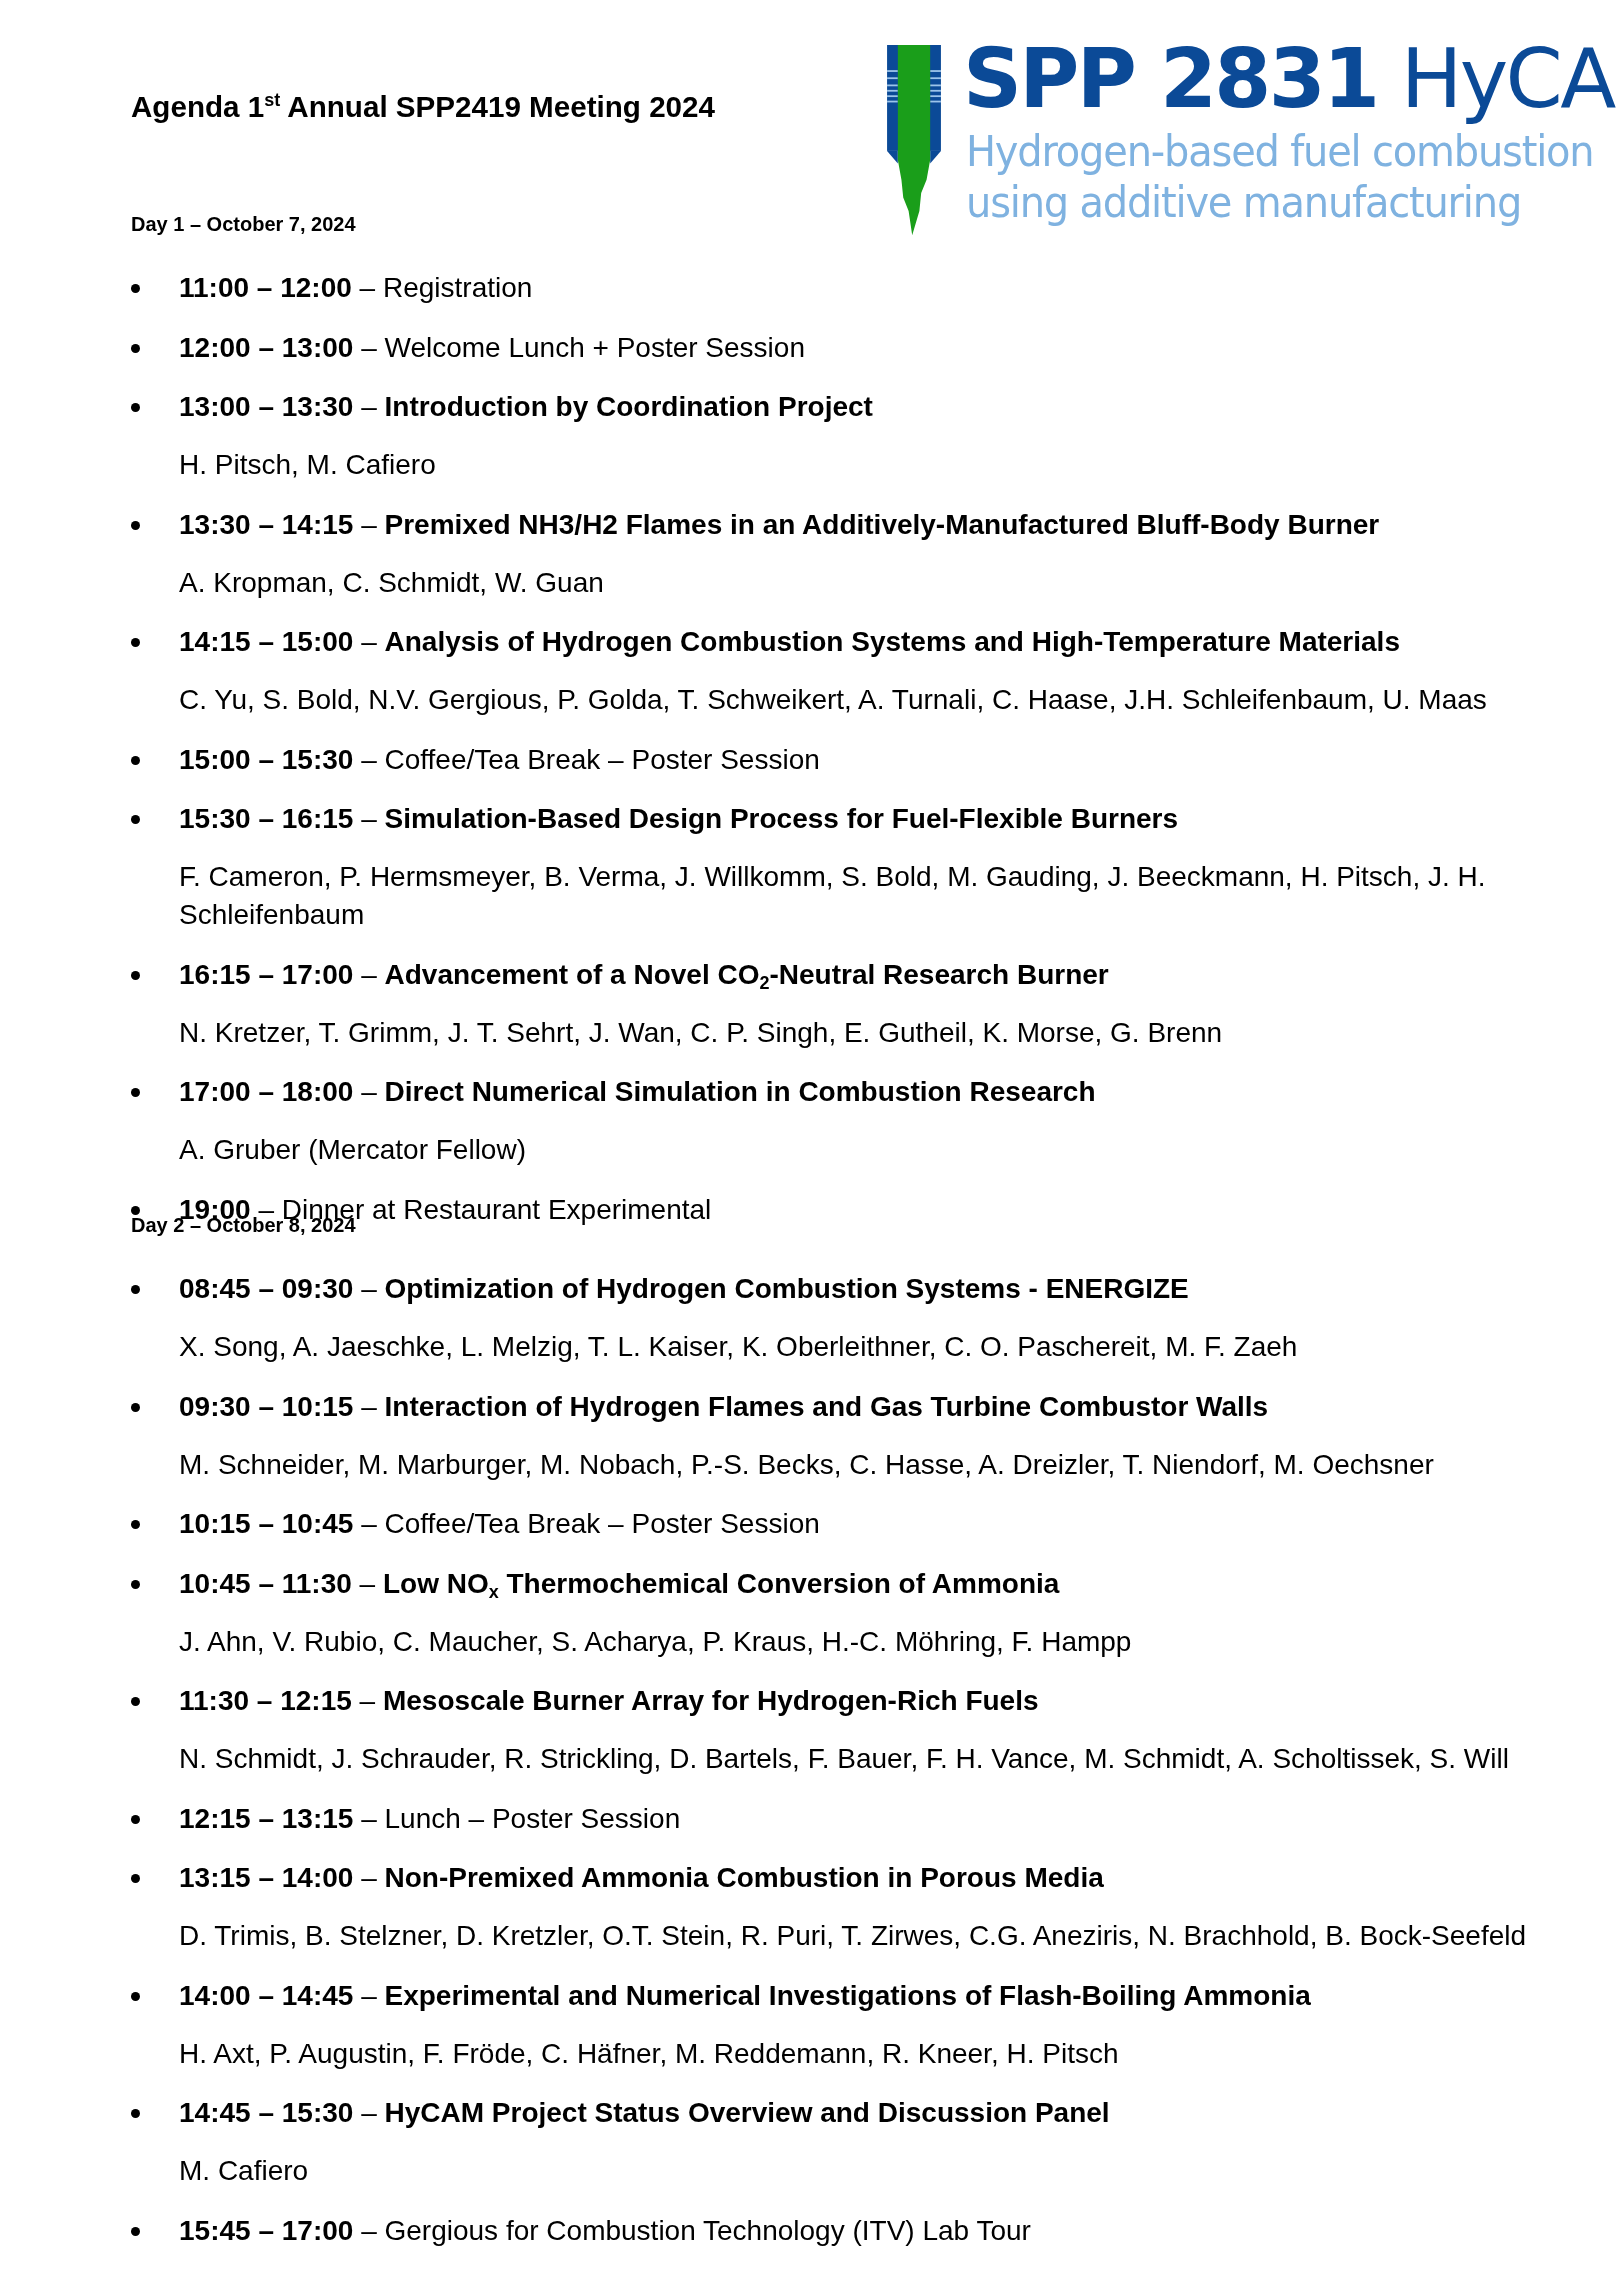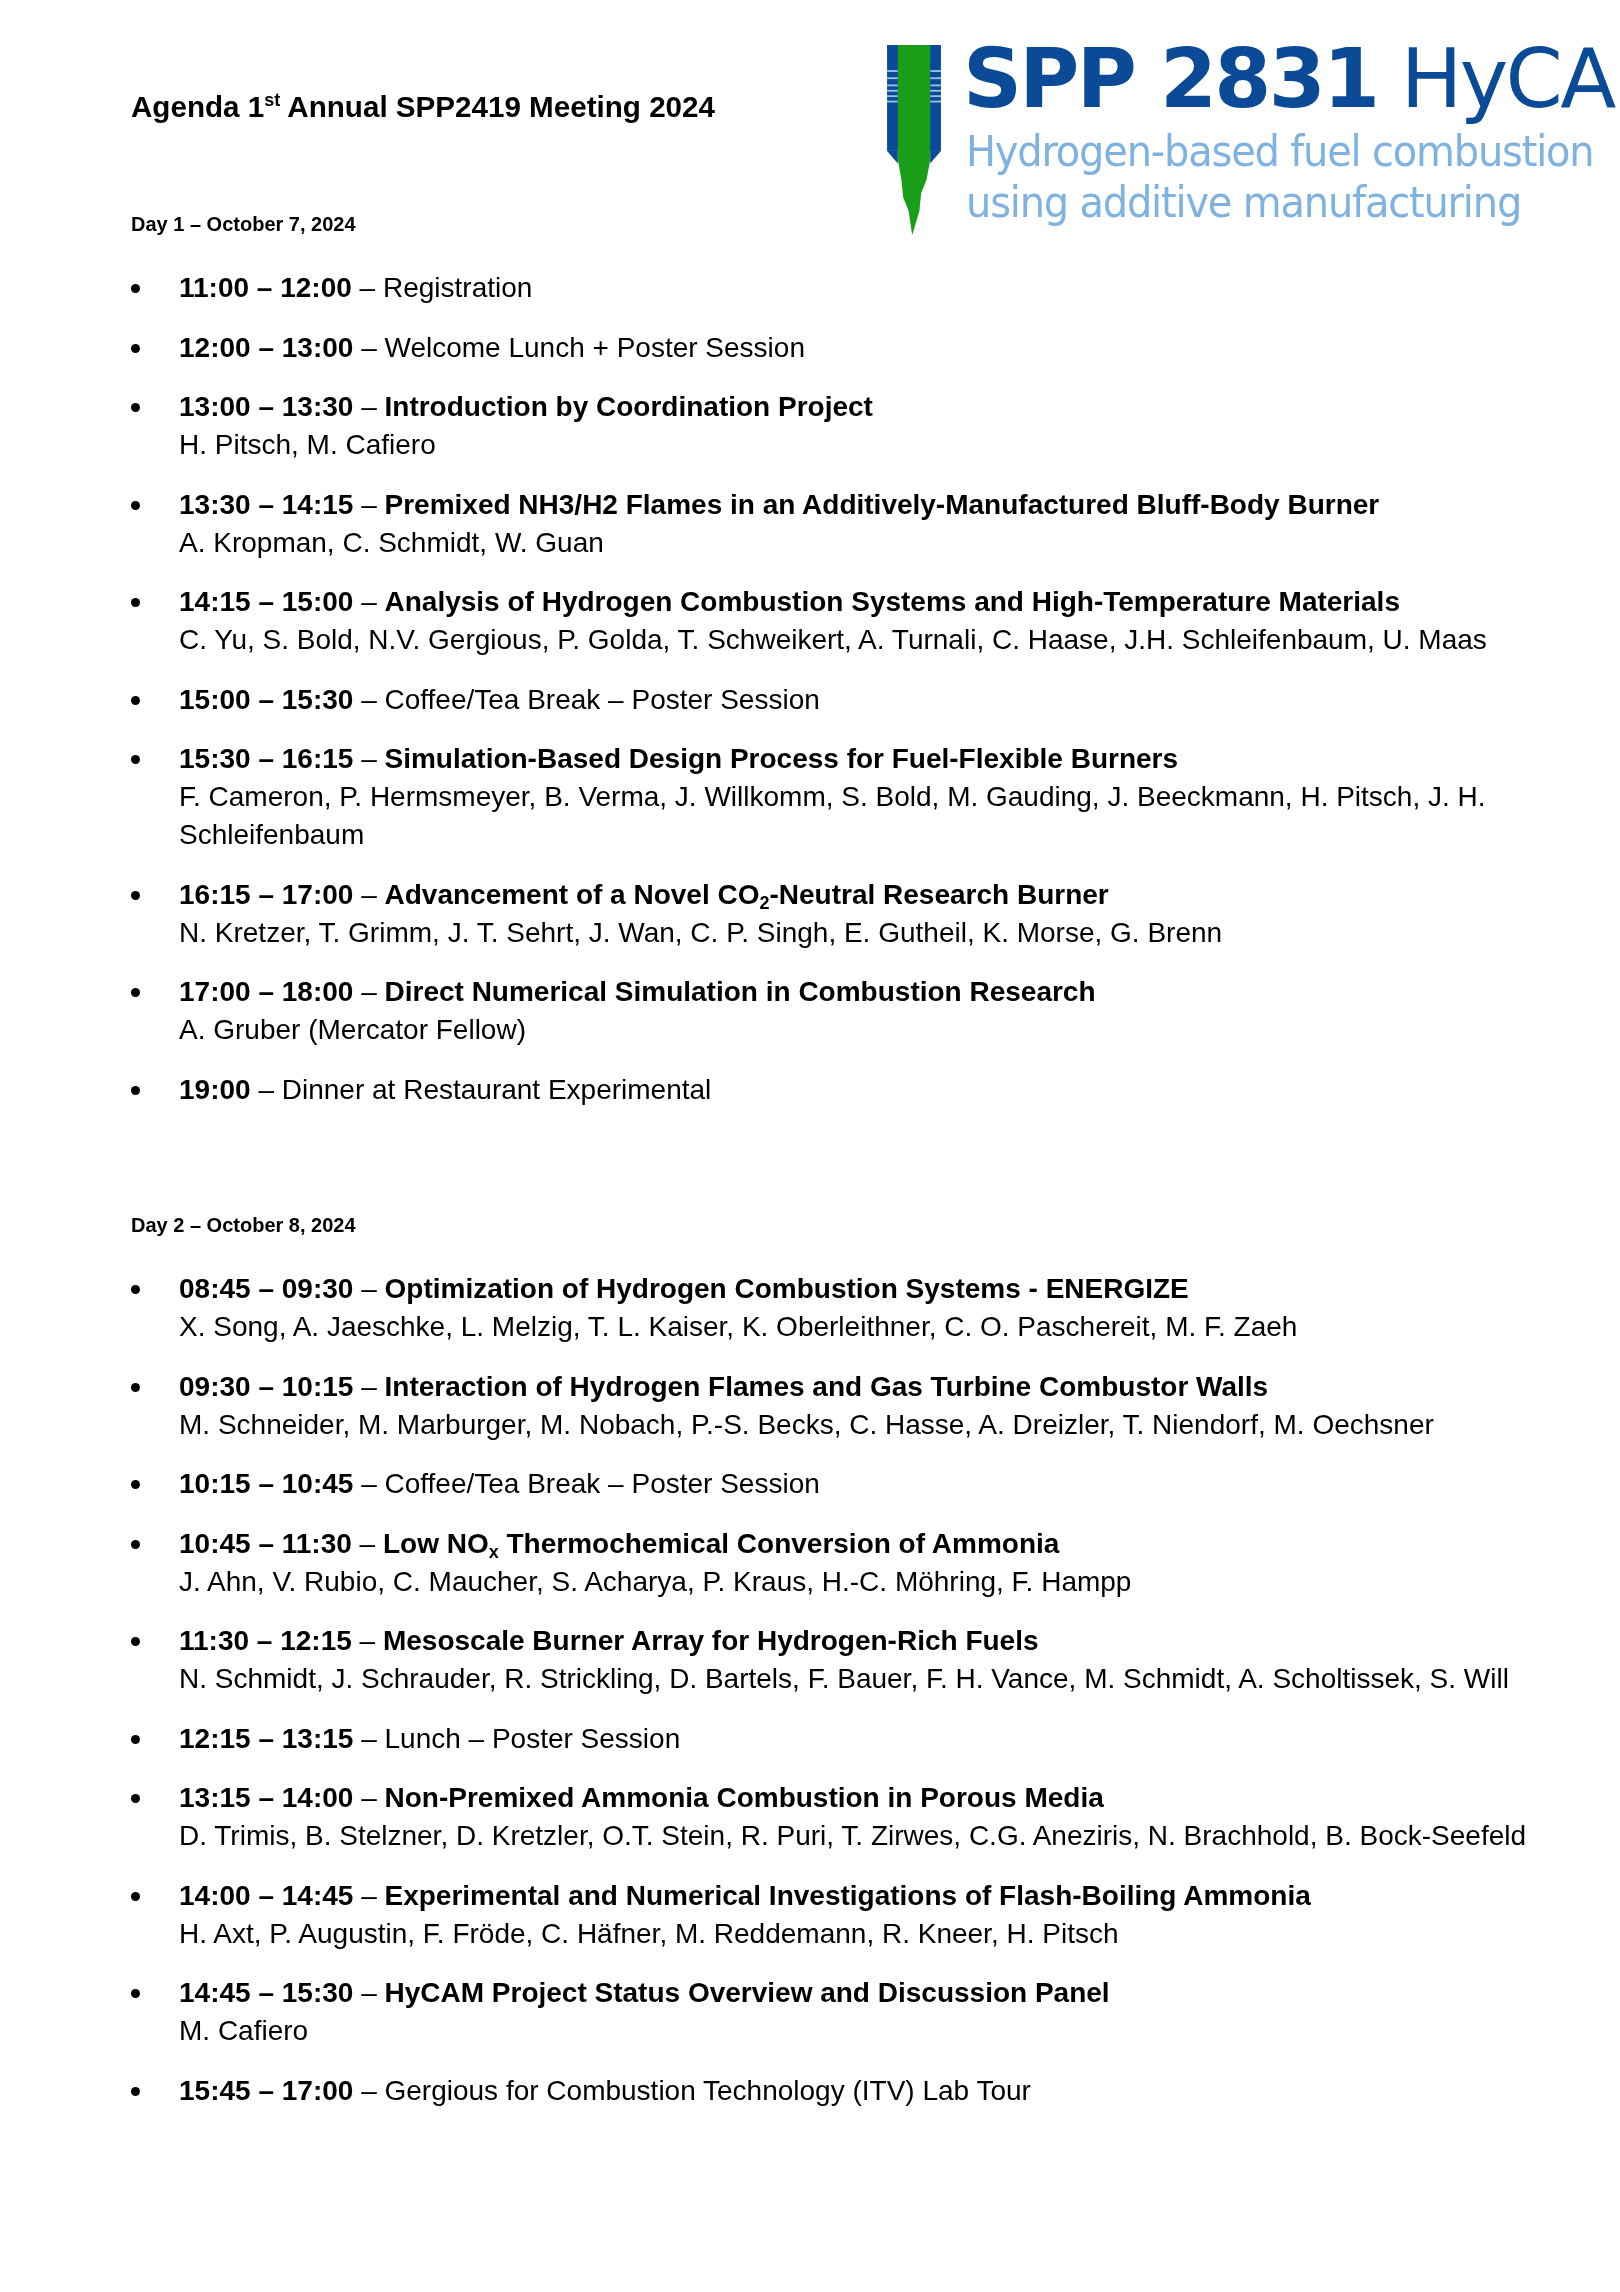--- a/index.html
+++ b/index.html
@@ -14,21 +14,21 @@
   .logo-title .light { font-weight: normal; }
   .logo-sub { position: absolute; left: 88px; font-family: "DejaVu Sans", sans-serif; font-size: 43px; color: #7fb2e0; white-space: nowrap; letter-spacing: -1.3px; transform: scaleX(0.93); transform-origin: left top; }
   .logo-sub.l1 { top: 90px; }
   .logo-sub.l2 { top: 141px; }
   .day { position: absolute; left: 131px; font-size: 20px; font-weight: bold; white-space: nowrap; }
   ul.agenda { position: absolute; left: 131px; margin: 0; padding: 0; list-style: none; width: 1469px; }
   ul.agenda li { position: relative; padding-left: 48px; font-size: 28px; line-height: 38px; margin-bottom: 21.5px; }
   ul.agenda li .bullet { position: absolute; left: 0; top: 15px; width: 9px; height: 9px; border-radius: 50%; background: #000; }
   .time { font-weight: bold; }
   .title-bold { font-weight: bold; }
-  .authors { display: block; }
+  .authors { display: block; margin-top: 20px; }
   sub { font-size: 18px; vertical-align: -4.5px; line-height: 0; }
 </style>
 </head>
 <body>
 
 <div class="page">
 
   <div class="doc-title">
     <span>Agenda 1</span><sup>st</sup><span> Annual SPP2419 Meeting 2024</span>
   </div>

